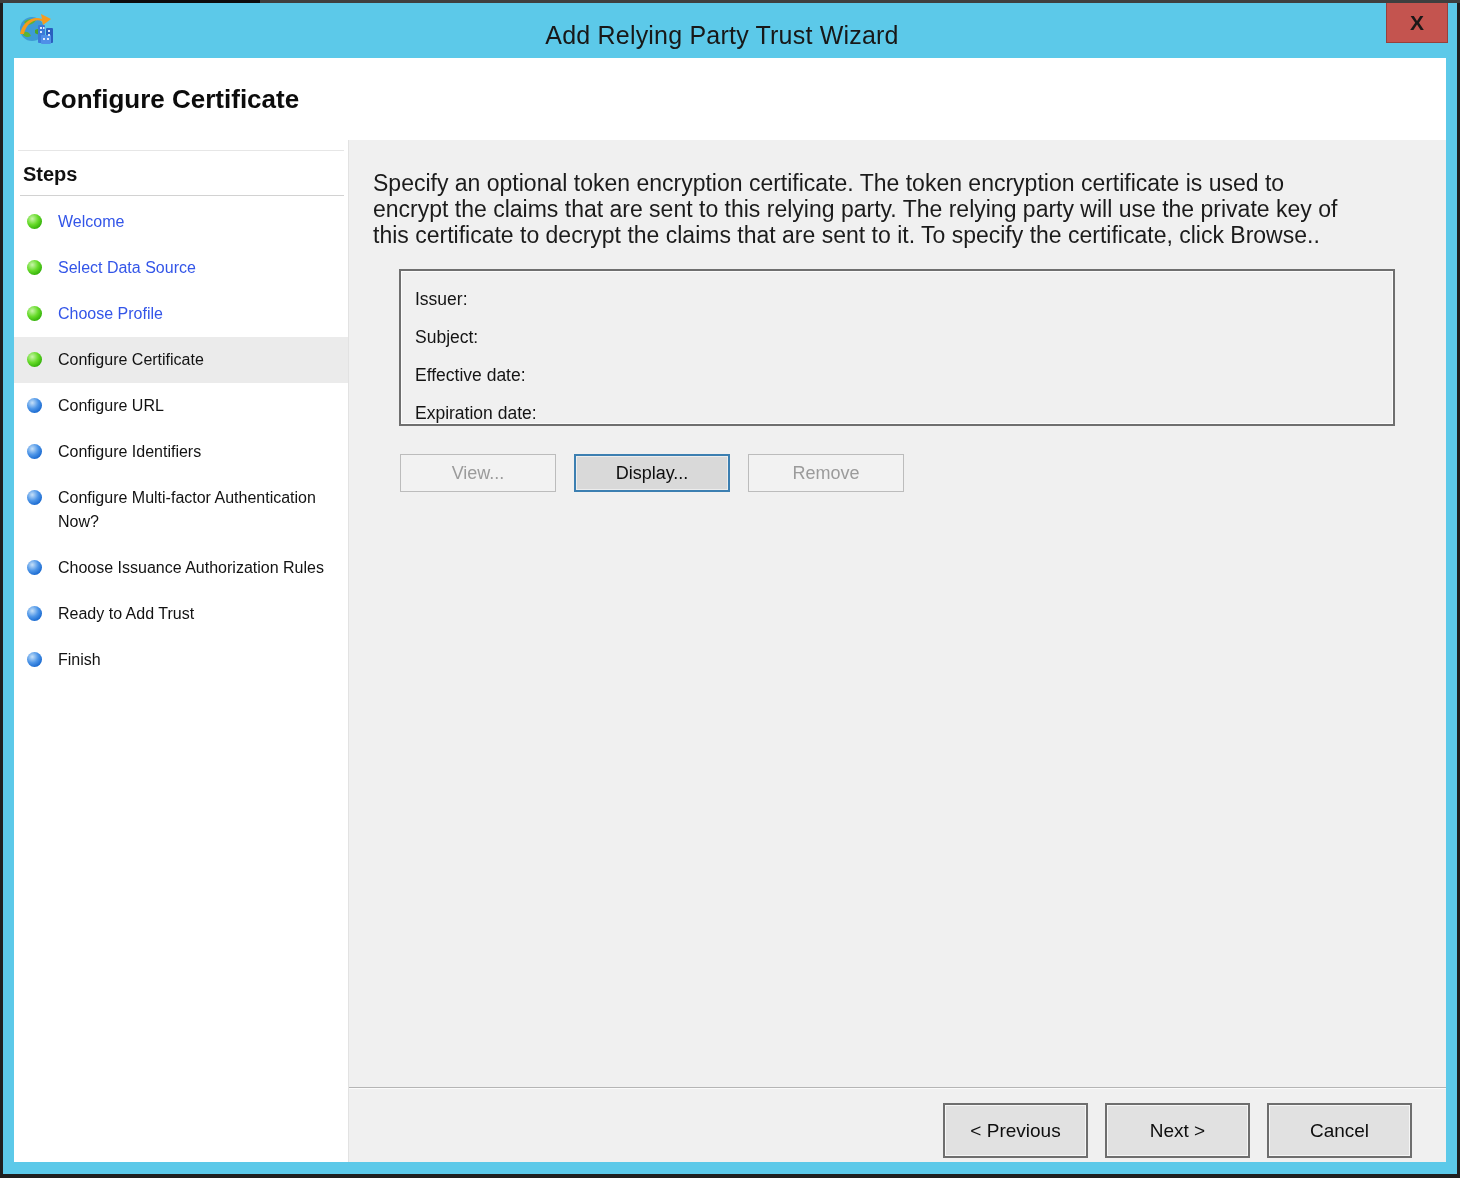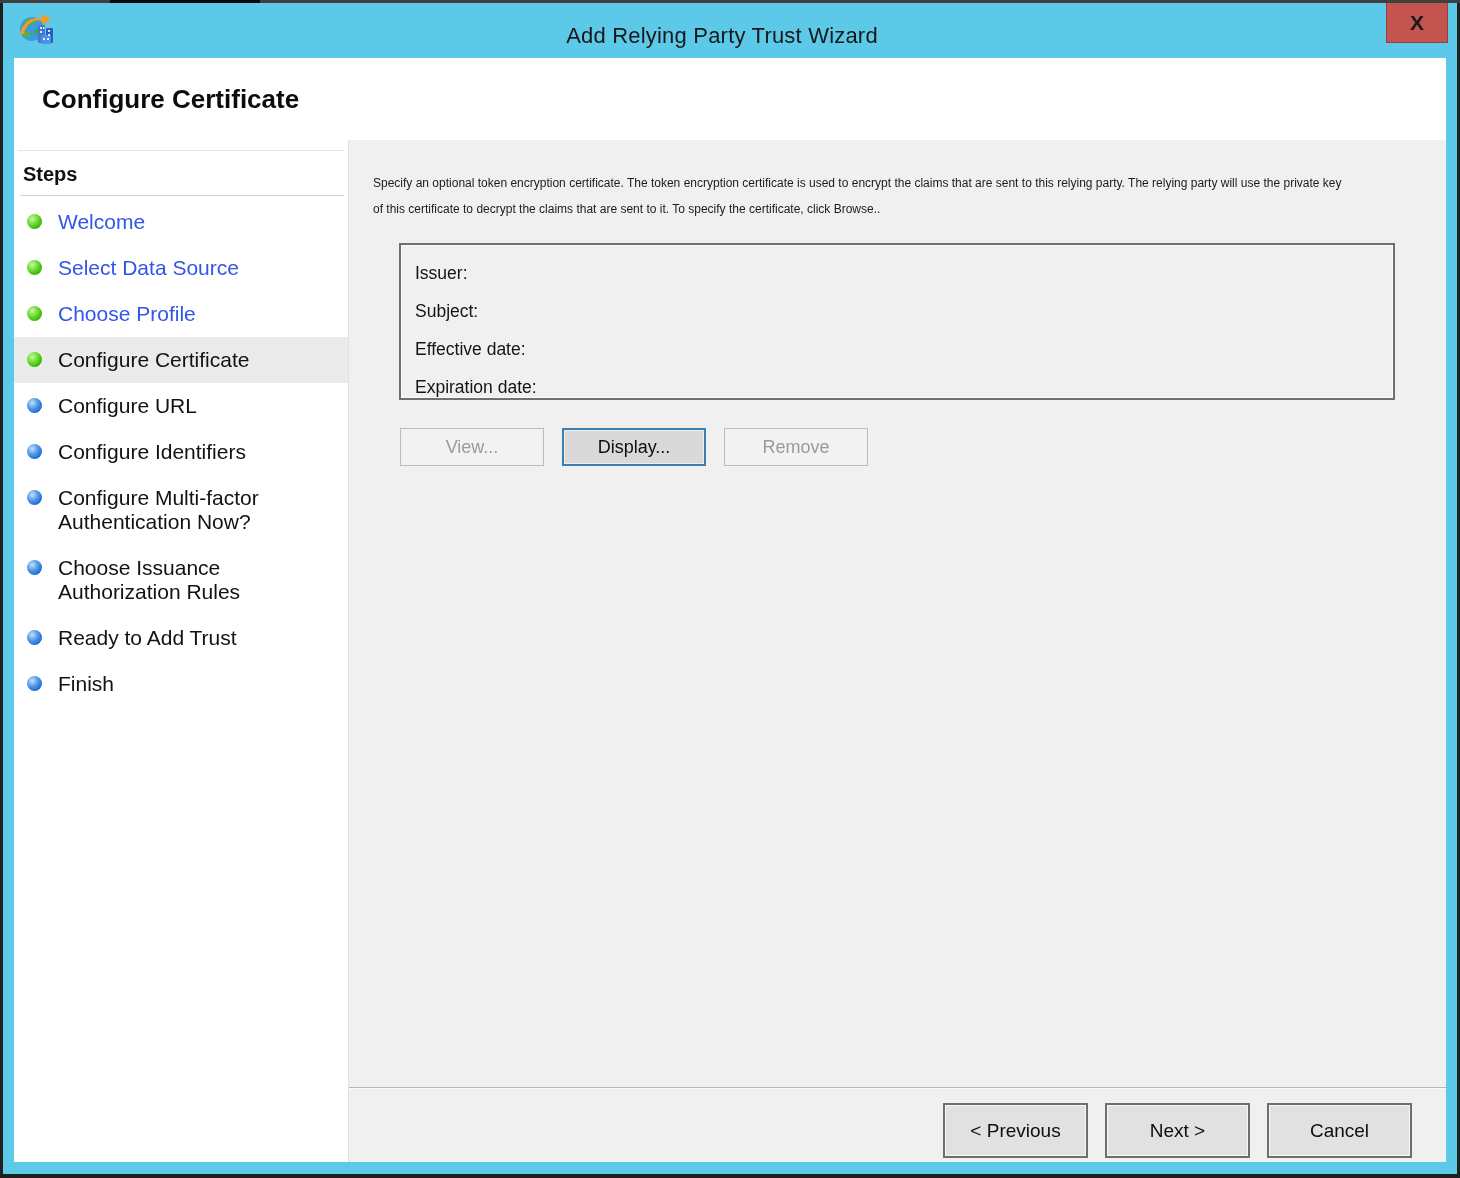--- a/index.html
+++ b/index.html
@@ -18,21 +18,21 @@
   .window {
     position:absolute; left:3px; top:3px; right:3px; bottom:4px;
     background:#5CC9E9;
     display:flex; flex-direction:column;
   }
   .titlebar { position:relative; height:55px; flex:none; }
   .app-icon { position:absolute; left:15px; top:9px; width:38px; height:38px; }
   .title {
     position:absolute; left:0; right:16px; top:0; height:65px;
     display:flex; align-items:center; justify-content:center;
-    font-size:22px; font-weight:500; color:#181818; letter-spacing:0.2px;
+    font-size:25px; font-weight:500; color:#181818; letter-spacing:0.2px;
   }
   .close-btn {
     position:absolute; top:0; right:9px; width:62px; height:40px;
     background:#C4544F; border:1px solid #97403C; border-top:none;
     color:#1c1818; font-size:21px; font-weight:bold;
     font-family:"Liberation Sans", sans-serif;
     display:flex; align-items:center; justify-content:center;
     cursor:pointer;
   }
 
@@ -56,21 +56,21 @@
   .steps-top-line { border-top:1px solid #e6e6e6; margin:0 4px; }
   .steps-heading {
     font-size:20px; font-weight:bold; color:#111;
     margin:12px 0 9px 9px;
   }
   .steps-divider { border-top:1px solid #d2d2d2; margin:0 4px 0 6px; }
   .steps-list { list-style:none; margin-top:3px; }
   .step-item {
     display:flex; align-items:flex-start; gap:16px;
     padding:11px 10px 11px 13px;
-    font-size:21px; line-height:24px; color:#121212;
+    font-size:16px; line-height:24px; color:#121212;
   }
   .step-item.current { background:#EBEBEB; }
   .step-item.done .step-label { color:#3355E8; }
   .step-item.done { cursor:pointer; }
   .bullet {
     flex:none; width:15px; height:15px; border-radius:50%; margin-top:4px;
   }
   .bullet.done {
     background:radial-gradient(circle at 35% 32%, #C9F5AA 0%, #67DB2A 42%, #2FAE07 78%, #259203 100%);
   }
@@ -78,34 +78,34 @@
     background:radial-gradient(circle at 35% 32%, #C6E0F8 0%, #4E96E8 42%, #1566CE 78%, #0F56B4 100%);
   }
 
   
   .main {
     flex:1; background:#F0F0F0; border-left:1px solid #e2e2e2;
     display:flex; flex-direction:column; min-width:0;
   }
   .main-content { flex:1; padding:30px 24px 0 24px; }
   .description {
-    font-size:12px; line-height:26px; color:#1b1b1b; max-width:978px;
+    font-size:23px; line-height:26px; color:#1b1b1b; max-width:978px;
   }
   .cert-box {
     margin:21px 0 0 26px; width:996px; height:157px;
     border:2px solid #6F6F6F;
     box-shadow:inset 0 0 0 1px #FBFBFB;
     padding:9px 14px 0 14px;
   }
   .cert-row { line-height:38px; font-size:17.5px; color:#141414; }
 
   .cert-buttons { display:flex; gap:18px; margin:28px 0 0 27px; }
   button { font-family:"Liberation Sans", sans-serif; }
   .btn {
-    width:144px; height:38px; font-size:18px; cursor:pointer;
+    width:156px; height:38px; font-size:18px; cursor:pointer;
   }
   .btn-disabled {
     background:#F2F2F2; border:1px solid #BCBCBC; color:#9B9B9B; cursor:default;
   }
   .btn-focused {
     background:#D9D9D9; border:2px solid #3C7FB1; color:#0e0e0e;
     box-shadow:inset 0 0 0 1px #EDEDED;
   }
 
   

